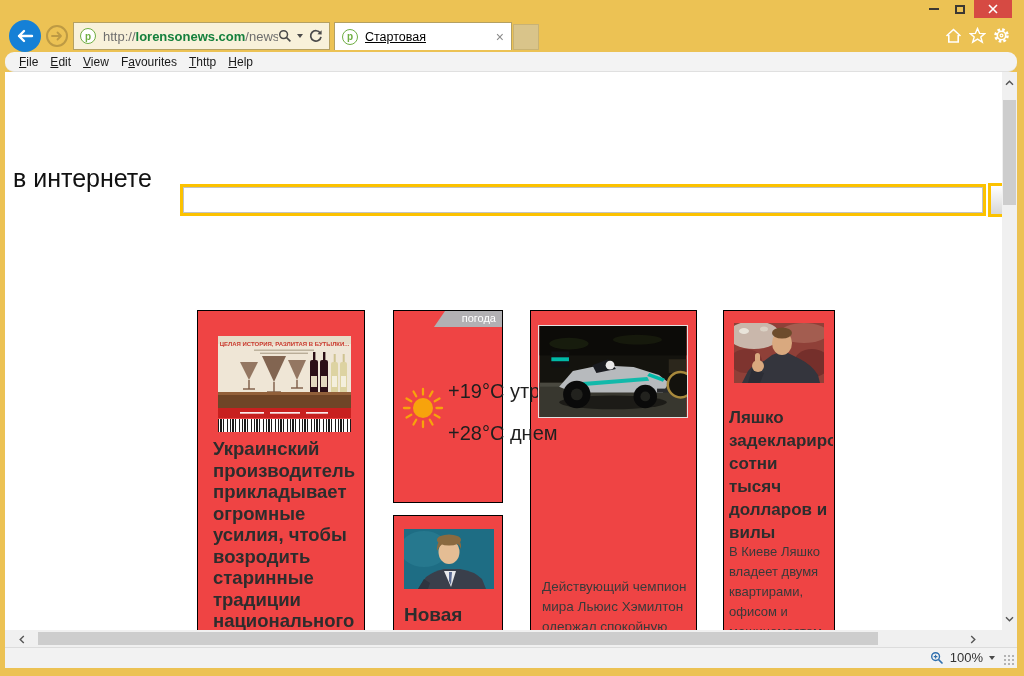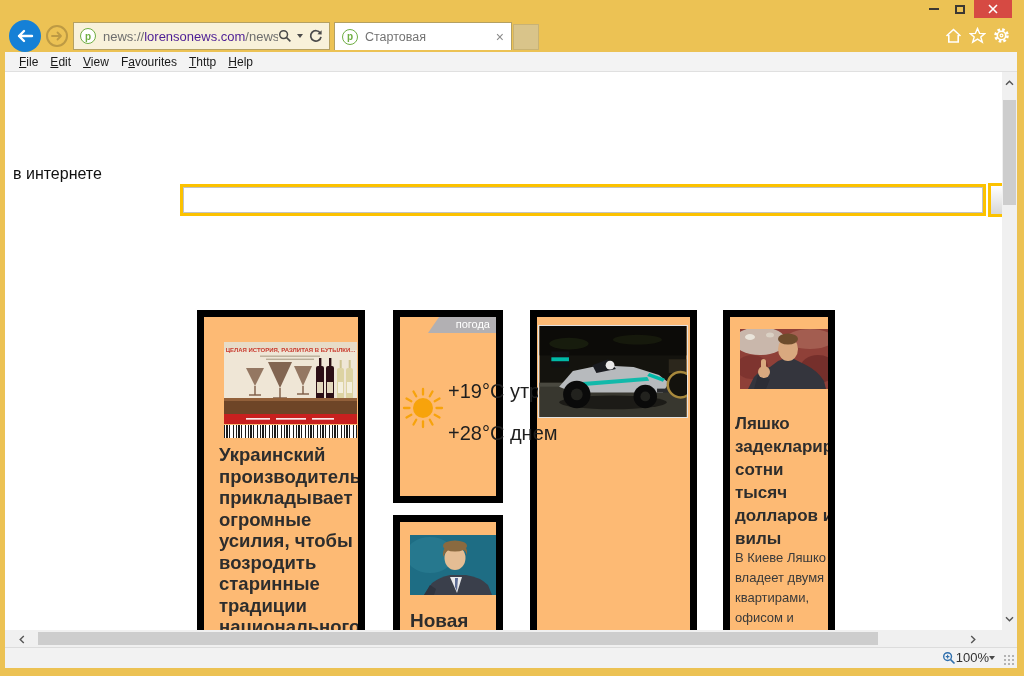--- a/index.html
+++ b/index.html
@@ -13,44 +13,44 @@
   .btn-max{left:948px;width:24px;}
   .btn-close{left:974px;width:38px;background:#d64a43;}
   .glyph-min{width:10px;height:2px;background:#3c3832;}
   .glyph-max{width:10px;height:9px;border:2px solid #3c3832;}
   .backbtn{position:absolute;left:9px;top:20px;width:32px;height:32px;border-radius:50%;background:#1580d6;display:flex;align-items:center;justify-content:center;}
   .fwdbtn{position:absolute;left:46px;top:25px;width:22px;height:22px;border-radius:50%;border:2px solid #bd9a44;display:flex;align-items:center;justify-content:center;}
   .addressbar{position:absolute;left:73px;top:22px;width:257px;height:28px;background:#f8f1da;border:1px solid #b4a062;display:flex;align-items:center;padding:0 6px;}
   .favicon{width:16px;height:16px;border:1.5px solid #6fae43;border-radius:50%;color:#6fae43;font-size:10px;font-weight:bold;display:flex;align-items:center;justify-content:center;background:#fff;flex:0 0 16px;}
   .url{margin-left:7px;font-size:13px;white-space:nowrap;overflow:hidden;flex:1;}
   .url .dim{color:#6e6e6e;}
-  .url .host{color:#4c1d95;font-weight:normal;}
+  .url .host{color:#15803d;font-weight:bold;}
   .addr-icons{display:flex;align-items:center;gap:5px;}
   .caret-down{width:0;height:0;border-left:3.5px solid transparent;border-right:3.5px solid transparent;border-top:4px solid #4a4a4a;}
   .tab{position:absolute;left:334px;top:22px;width:178px;height:28px;background:#fff;border:1px solid #b4a062;border-bottom:none;display:flex;align-items:center;padding:0 7px;}
-  .tab-title{margin-left:7px;font-size:12.5px;color:#737373;flex:1;}
+  .tab-title{margin-left:7px;font-size:12.5px;color:#000000;flex:1;text-decoration:underline;}
   .tab-close{color:#8a8a8a;font-size:14px;line-height:14px;cursor:default;}
   .newtab{position:absolute;left:513px;top:24px;width:26px;height:26px;background:#d9c48a;border:1px solid #c8b274;}
   .chrome-icons{position:absolute;right:14px;top:27px;display:flex;gap:7px;}
 
   
-  .menubar{position:absolute;left:5px;top:52px;width:1012px;height:20px;background:#f3f3f3;border-bottom:1px solid #e0e0e0;display:flex;align-items:center;gap:12px;padding-left:14px;}
+  .menubar{position:absolute;left:5px;top:52px;width:1012px;height:20px;background:#f3f3f3;border-bottom:1px solid #e0e0e0;display:flex;align-items:center;gap:12px;padding-left:14px;border-radius:9px;}
   .menuitem{font-size:12px;color:#1a1a1a;cursor:default;}
   .mkey{text-decoration:underline;}
 
   
   .content{position:absolute;left:5px;top:72px;width:997px;height:558px;background:#fff;overflow:hidden;}
   .logo{position:absolute;left:6px;top:92px;line-height:1;}
   .logo-line1{font-size:43px;letter-spacing:-1px;color:#111;}
   .logo-accent{color:#ea0000;}
-  .logo-line2{font-size:16px;color:#111;margin-top:2px;margin-left:2px;}
+  .logo-line2{font-size:25px;color:#111;margin-top:2px;margin-left:2px;}
   .search-input{position:absolute;left:175px;top:112px;width:806px;height:32px;border:3px solid #fcc200;box-shadow:inset 0 0 0 1px #c3c3c3;background:#fff;outline:none;padding:0 8px;font-size:16px;}
   .search-btn{position:absolute;left:983px;top:111px;width:30px;height:34px;border:3px solid #fcc200;background:linear-gradient(#ffffff,#d7d7d7);}
 
-  .card{position:absolute;background:#fdba74;border:7px solid #000000;overflow:hidden;z-index:1;}
+  .card{position:absolute;background:#ef4444;border:1px solid #000000;overflow:hidden;z-index:1;}
   .card-wine{left:192px;top:238px;width:168px;height:400px;}
   .card-weather{left:388px;top:238px;width:110px;height:193px;}
   .card-minister{left:388px;top:443px;width:110px;height:260px;}
   .card-f1{left:525px;top:238px;width:167px;height:400px;}
   .card-lyashko{left:718px;top:238px;width:112px;height:400px;}
   .card-title{position:absolute;font-weight:bold;color:#2d2d2d;}
   .card-body{position:absolute;color:#3a3a3a;}
   .t-wine{left:15px;top:127px;width:140px;font-size:18.5px;line-height:21.5px;}
   .t-f1{left:11px;top:127px;width:152px;font-size:19px;line-height:23px;}
   .b-f1{left:11px;top:266px;width:152px;font-size:13.5px;line-height:20px;}
@@ -69,21 +69,21 @@
   .wt-morning{top:308px;}
   .wt-day{top:350px;}
 
   
   .vscroll{position:absolute;left:1002px;top:72px;width:15px;height:558px;background:#f0f0f0;z-index:6;}
   .vthumb{position:absolute;left:1px;top:28px;width:13px;height:105px;background:#cdcdcd;}
   .sarrow{position:absolute;display:flex;align-items:center;justify-content:center;}
   .hscroll{position:absolute;left:5px;top:630px;width:1012px;height:17px;background:#f0f0f0;z-index:6;}
   .hthumb{position:absolute;left:33px;top:2px;width:840px;height:13px;background:#cdcdcd;}
   .statusbar{position:absolute;left:5px;top:647px;width:1012px;height:21px;background:#f2f2f2;border-top:1px solid #dcdcdc;z-index:6;}
-  .zoomctl{position:absolute;right:22px;top:2px;display:flex;align-items:center;}
+  .zoomctl{position:absolute;right:22px;top:2px;display:flex;align-items:center;gap:6px;}
   .zoom-label{font-size:13px;color:#333;}
   .grip{position:absolute;right:3px;top:6px;width:11px;height:11px;background-image:radial-gradient(#b3b3b3 1px,transparent 1.2px);background-size:4px 4px;}
 
   .edge{position:absolute;background:#ecc254;z-index:7;}
   .edge-left{left:0;top:52px;width:5px;height:624px;}
   .edge-right{left:1017px;top:52px;width:7px;height:624px;}
   .edge-bottom{left:0;top:668px;width:1024px;height:8px;}
 </style>
 </head>
 <body>
@@ -109,21 +109,21 @@
         </svg>
     </div>
     <div class="fwdbtn">
       <svg width="12" height="10" viewBox="0 0 12 10">
           <path d="M1 5 H10 M6.5 1.5 L10 5 L6.5 8.5" fill="none" stroke="#bd9a44" stroke-width="1.8" stroke-linecap="round" stroke-linejoin="round"></path>
         </svg>
     </div>
 
     <div class="addressbar">
       <span class="favicon">p</span>
-      <span class="url"><span class="dim">news://</span><span class="host">lorensonews.com</span><span class="dim">/news/</span></span>
+      <span class="url"><span class="dim">http://</span><span class="host">lorensonews.com</span><span class="dim">/news/</span></span>
       <span class="addr-icons">
         <svg width="14" height="14" viewBox="0 0 14 14">
             <circle cx="5.6" cy="5.6" r="3.9" fill="none" stroke="#4a4a4a" stroke-width="1.5"></circle>
             <path d="M8.6 8.6 L12.4 12.4" stroke="#4a4a4a" stroke-width="1.6"></path>
           </svg>
         <span class="caret-down"></span>
         <svg width="15" height="15" viewBox="0 0 15 15">
             <path d="M12.3 4.2 A5.2 5.2 0 1 0 13 7.8" fill="none" stroke="#4a4a4a" stroke-width="1.7"></path>
             <path d="M13.6 1.2 L13.6 5.4 L9.4 5.2 Z" fill="#4a4a4a"></path>
           </svg>
@@ -245,20 +245,21 @@
         <polygon points="40,42 52,42 47,58" fill="#e9eaec"></polygon>
         <polygon points="45,43 48,43 47,56 45,52" fill="#5d6d95"></polygon>
         <ellipse cx="45" cy="23" rx="10.5" ry="12" fill="#e4bd94"></ellipse>
         <path d="M33 22 Q32 8 46 7 Q58 8 57 20 Q54 12 46 12 Q38 12 33 22 Z" fill="#8a6a40"></path>
         <ellipse cx="45" cy="11" rx="12" ry="5.5" fill="#8a6a40"></ellipse>
       </svg>
       <div class="card-title t-minister">Новая</div>
     </div>
 
     <div class="card card-f1">
+      <div class="card-body b-f1">Действующий чемпион мира Льюис Хэмилтон одержал спокойную</div>
     </div>
     <svg class="img-f1" viewBox="0 0 150 93">
       <rect width="150" height="93" fill="#14130e"></rect>
       <rect width="150" height="30" fill="#0c0b08"></rect>
       <ellipse cx="30" cy="18" rx="20" ry="6" fill="#1c2410" opacity="0.7"></ellipse>
       <ellipse cx="100" cy="14" rx="25" ry="5" fill="#20280f" opacity="0.5"></ellipse>
       <rect x="0" y="58" width="150" height="35" fill="#38372f"></rect>
       <rect x="0" y="58" width="150" height="4" fill="#4a4940"></rect>
       <ellipse cx="75" cy="78" rx="55" ry="7" fill="#000" opacity="0.5"></ellipse>
       <rect x="132" y="34" width="18" height="14" fill="#3c3627" opacity="0.6"></rect>

